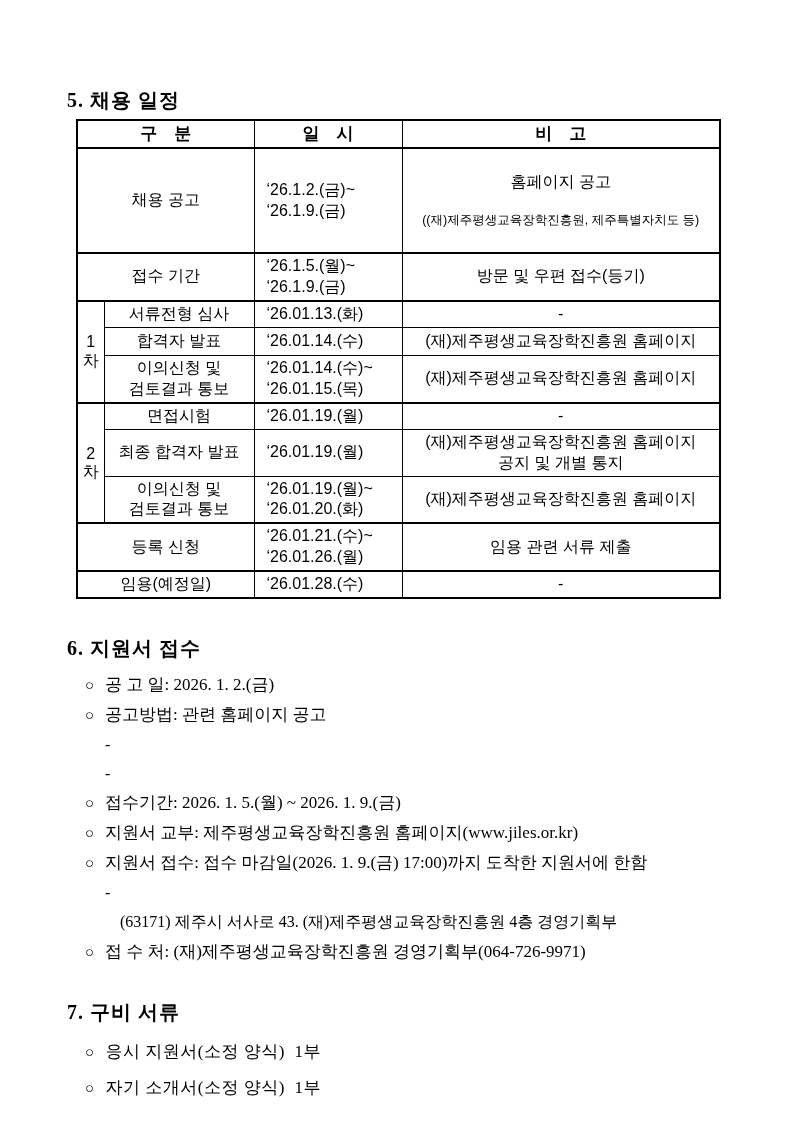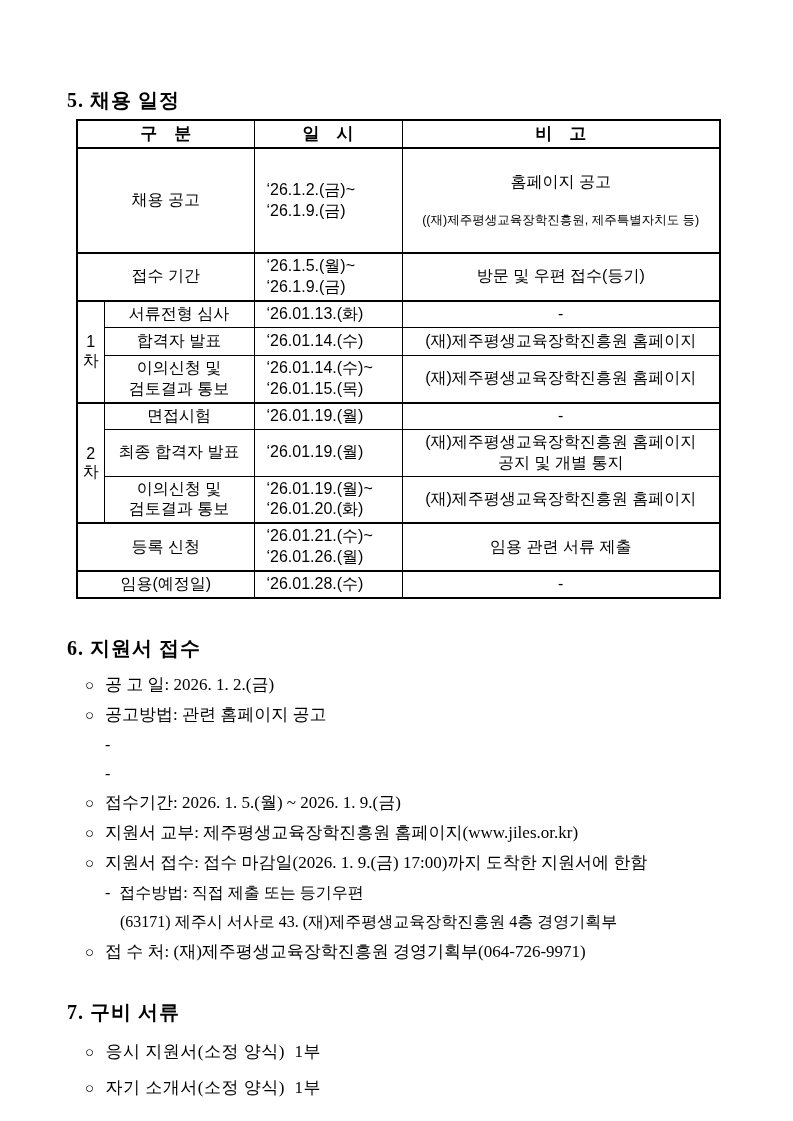--- a/index.html
+++ b/index.html
@@ -216,21 +216,20 @@
       <div class="item lvl1">
         <span class="bullet">○</span>
         <span class="txt">지원서 교부: 제주평생교육장학진흥원 홈페이지(www.jiles.or.kr)</span>
       </div>
       <div class="item lvl1">
         <span class="bullet">○</span>
         <span class="txt">지원서 접수: 접수 마감일(2026. 1. 9.(금) 17:00)까지 도착한 지원서에 한함</span>
       </div>
       <div class="item lvl2">
         <span class="dash">-</span>
-        <span class="txt">접수방법: 직접 제출 또는 등기우편</span>
       </div>
       <div class="item lvl3">
         <span class="txt">(63171) 제주시 서사로 43. (재)제주평생교육장학진흥원 4층 경영기획부</span>
       </div>
       <div class="item lvl1">
         <span class="bullet">○</span>
         <span class="txt">접 수 처: (재)제주평생교육장학진흥원 경영기획부(064-726-9971)</span>
       </div>
     </div>
 

